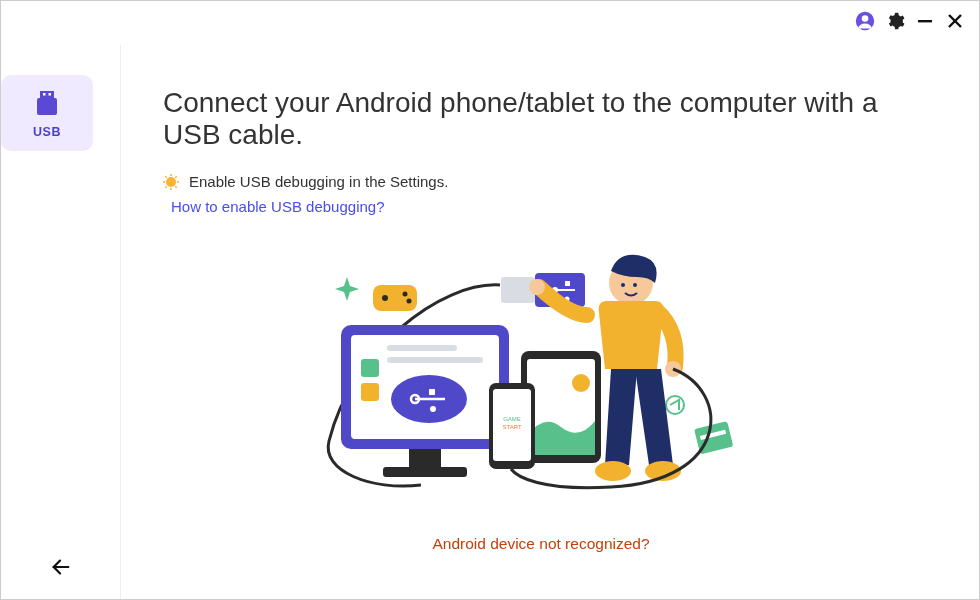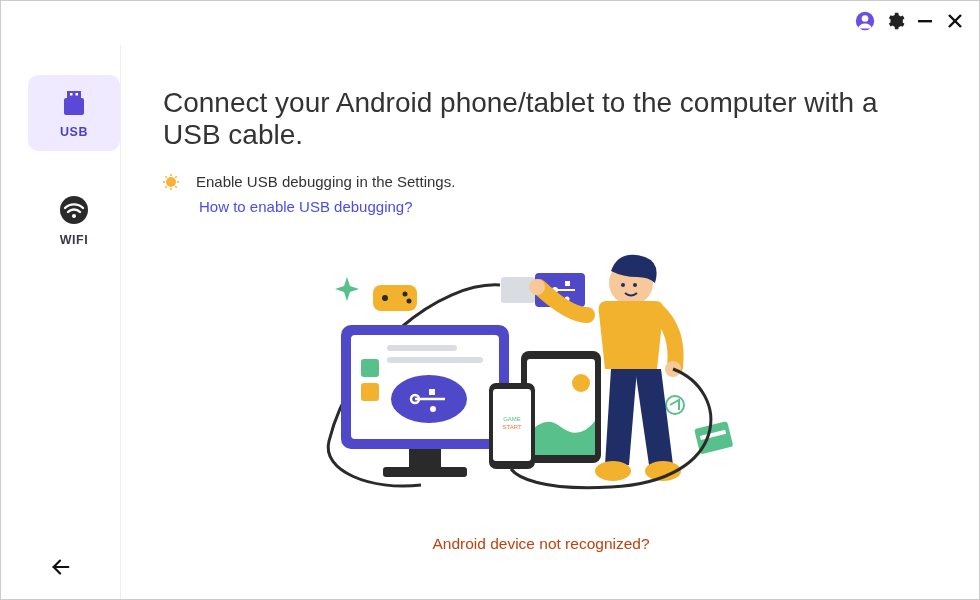--- a/index.html
+++ b/index.html
@@ -6,40 +6,40 @@
   body { font-family: -apple-system, BlinkMacSystemFont, "Segoe UI", Arial, sans-serif; background: #fff; }
   .window {
     width: 980px; height: 600px; border: 1px solid #ccc; position: relative; overflow: hidden; background:#fff;
   }
   .titlebar {
     position: absolute; top: 0; right: 0; display: flex; align-items: center; gap: 10px; padding: 10px 14px 0 0;
   }
   .titlebar .icon { cursor: pointer; display:flex; align-items:center; justify-content:center; width:20px; height:20px; }
   .body { display: flex; height: 100%; padding-top: 44px; }
   .sidebar {
-    width: 120px; border-right: 1px solid #eee; display: flex; flex-direction: column; align-items: flex-end;
+    width: 120px; border-right: 1px solid #eee; display: flex; flex-direction: column; align-items: flex-start;
     padding-top: 30px; gap: 28px; position:relative;
   }
   .side-item {
     width: 92px; display:flex; flex-direction:column; align-items:center; gap:8px;
     padding: 16px 0 12px 0; border-radius:10px; cursor:pointer;
   }
   .side-item.active { background: #efeaff; }
   .side-item .lbl { font-size:12.5px; font-weight:600; color:#3a3a46; letter-spacing:0.5px; }
   .side-item.active .lbl { color:#4a3fc7; }
   .back-btn {
     position:absolute; bottom:20px; left:50%; transform:translateX(-50%); cursor:pointer;
     width:24px; height:24px; display:flex; align-items:center; justify-content:center;
   }
   .main {
     flex:1; padding: 42px 60px 0 42px; display:flex; flex-direction:column; align-items:flex-start;
   }
   .heading { font-size:28px; color:#333; font-weight:400; margin-bottom:22px; }
-  .tip-row { display:flex; align-items:center; gap:17px; font-size:15px; color:#333; margin-bottom:8px; }
-  .help-link { color:#4a4cf0; font-size:15px; margin-left:36px; cursor:pointer; }
+  .tip-row { display:flex; align-items:center; gap:10px; font-size:15px; color:#333; margin-bottom:8px; }
+  .help-link { color:#4a4cf0; font-size:15px; margin-left:8px; cursor:pointer; }
   .illus-wrap { align-self:center; margin-top:26px; }
   .footer-link { align-self:center; color:#c2410c; font-size:15.5px; margin-top:34px; cursor:pointer; }
   svg { display:block; }
 </style>
 </head>
 <body>
 
 <div class="window">
 
   <div class="titlebar">
@@ -77,31 +77,20 @@
           <svg width="30" height="26" viewBox="0 0 30 26">
               <rect x="8" y="0" width="14" height="7" fill="#5b49d6"></rect>
               <rect x="11" y="2" width="2.5" height="2.5" fill="#fff"></rect>
               <rect x="16.5" y="2" width="2.5" height="2.5" fill="#fff"></rect>
               <rect x="5" y="7" width="20" height="17" rx="2" fill="#5b49d6"></rect>
             </svg>
         </span>
         <span class="lbl">USB</span>
       </div>
 
-      <div class="side-item">
-        <span>
-          <svg width="30" height="30" viewBox="0 0 30 30">
-              <circle cx="15" cy="15" r="14" fill="#2a2a2a"></circle>
-              <path d="M6 13 a13 13 0 0 1 18 0" stroke="#fff" stroke-width="2.4" fill="none" stroke-linecap="round"></path>
-              <path d="M9 17 a8.5 8.5 0 0 1 12 0" stroke="#fff" stroke-width="2.4" fill="none" stroke-linecap="round"></path>
-              <circle cx="15" cy="21" r="2" fill="#fff"></circle>
-            </svg>
-        </span>
-        <span class="lbl">WIFI</span>
-      </div>
 
       <span class="back-btn">
         <svg width="22" height="22" viewBox="0 0 24 24" stroke="#111" stroke-width="2.4" fill="none" stroke-linecap="round">
             <line x1="20" y1="12" x2="4" y2="12"></line>
             <polyline points="11,5 4,12 11,19"></polyline>
           </svg>
       </span>
     </div>
 
     <div class="main">

